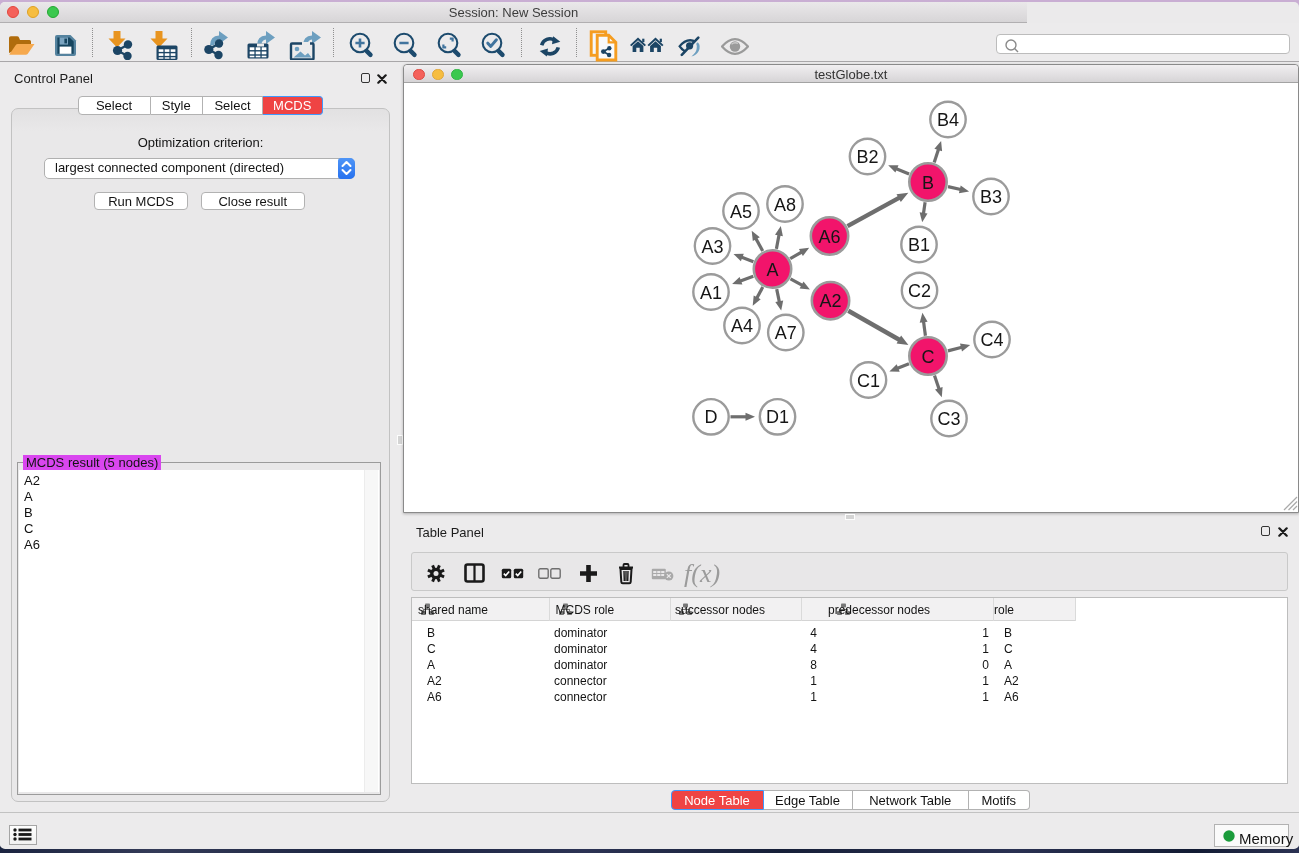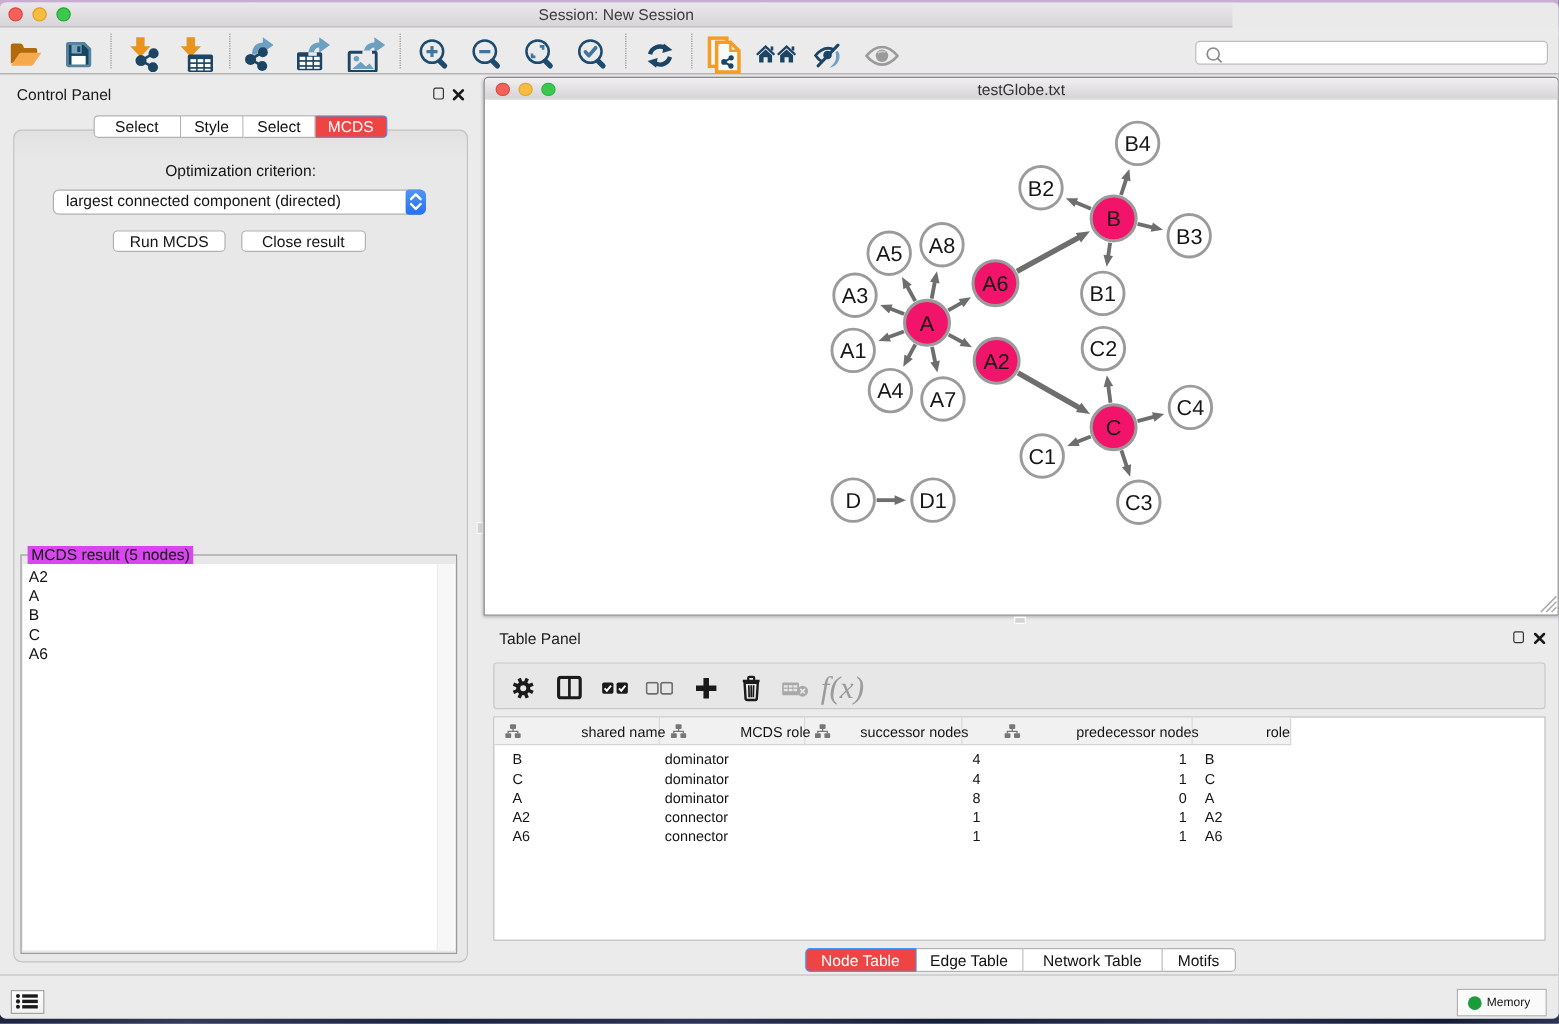--- a/index.html
+++ b/index.html
@@ -40,31 +40,31 @@
 #graphwrap{position:absolute;left:0.5px;top:18.5px;width:893px;height:429.5px;overflow:hidden}
 
 .vhandle{position:absolute;left:396.5px;top:372.5px;width:6px;height:10px;background:#d4d4d4;border:1px solid #fdfdfd}
 .hhandle{position:absolute;left:845px;top:451px;width:10px;height:6px;background:#d4d4d4;border:1px solid #fdfdfd}
 
 #tpanel{position:absolute;left:404px;top:456px;width:895px;height:293px}
 #ttoolbar{position:absolute;left:7px;top:33.5px;width:877px;height:39px;background:#e8e7e8;border:1px solid #c9c9c9;border-radius:3px}
 #ttable{position:absolute;left:7px;top:78px;width:877px;height:187px;background:#fff;border:1px solid #bdbdbd}
 #thead{position:absolute;left:0;top:0;width:664px;height:23.5px;background:#f2f1f2;border-bottom:1px solid #d4d4d4}
 .hcell{position:absolute;top:0;height:23px;border-right:1px solid #dadada;font-size:12px;color:#141414}
-.hcell span{position:absolute;width:100%;text-align:right;top:5px;left:6px}
+.hcell span{position:absolute;width:100%;text-align:left;top:5px;left:6px}
 .hico{position:absolute;top:5.5px}
 .trow{position:absolute;left:0;width:877px;height:16.2px;font-size:12px;color:#141414}
 .tc{position:absolute;top:1px}
 .tr{text-align:right}
 #btabs{position:absolute;left:266.5px;top:271px;display:flex}
 #btabs .seg{height:20.5px;line-height:19px}
 
 #statusbar{position:absolute;left:0;top:810px;width:1299px;height:35px;background:#ecebec;border-top:1px solid #c2c2c2}
 #listbtn{position:absolute;left:9px;top:12px;width:28px;height:19.5px;background:linear-gradient(#fefefe,#f1f1f1);border:1px solid #a5a5a5}
-#membtn{position:absolute;left:1214px;top:10.5px;width:75px;height:23px;background:#fafafa;border:1px solid #b2b2b2;font-size:10px;color:#141414}
+#membtn{position:absolute;left:1214px;top:10.5px;width:75px;height:23px;background:#fafafa;border:1px solid #b2b2b2;font-size:15px;color:#141414}
 .wbtn-sq{position:absolute;width:9px;height:9.5px;border:1.5px solid #333;border-radius:2px}
 svg{display:block}
 .ticon{position:absolute}
 </style></head>
 <body>
 <div id="wall-top"></div>
 <div id="wall-bot"></div>
 <div id="app">
   <div id="titlebar">
     <div class="tl" style="left:7px;top:4px;width:12px;height:12px;background:#f4615b;border:1px solid #e2463d"></div>

